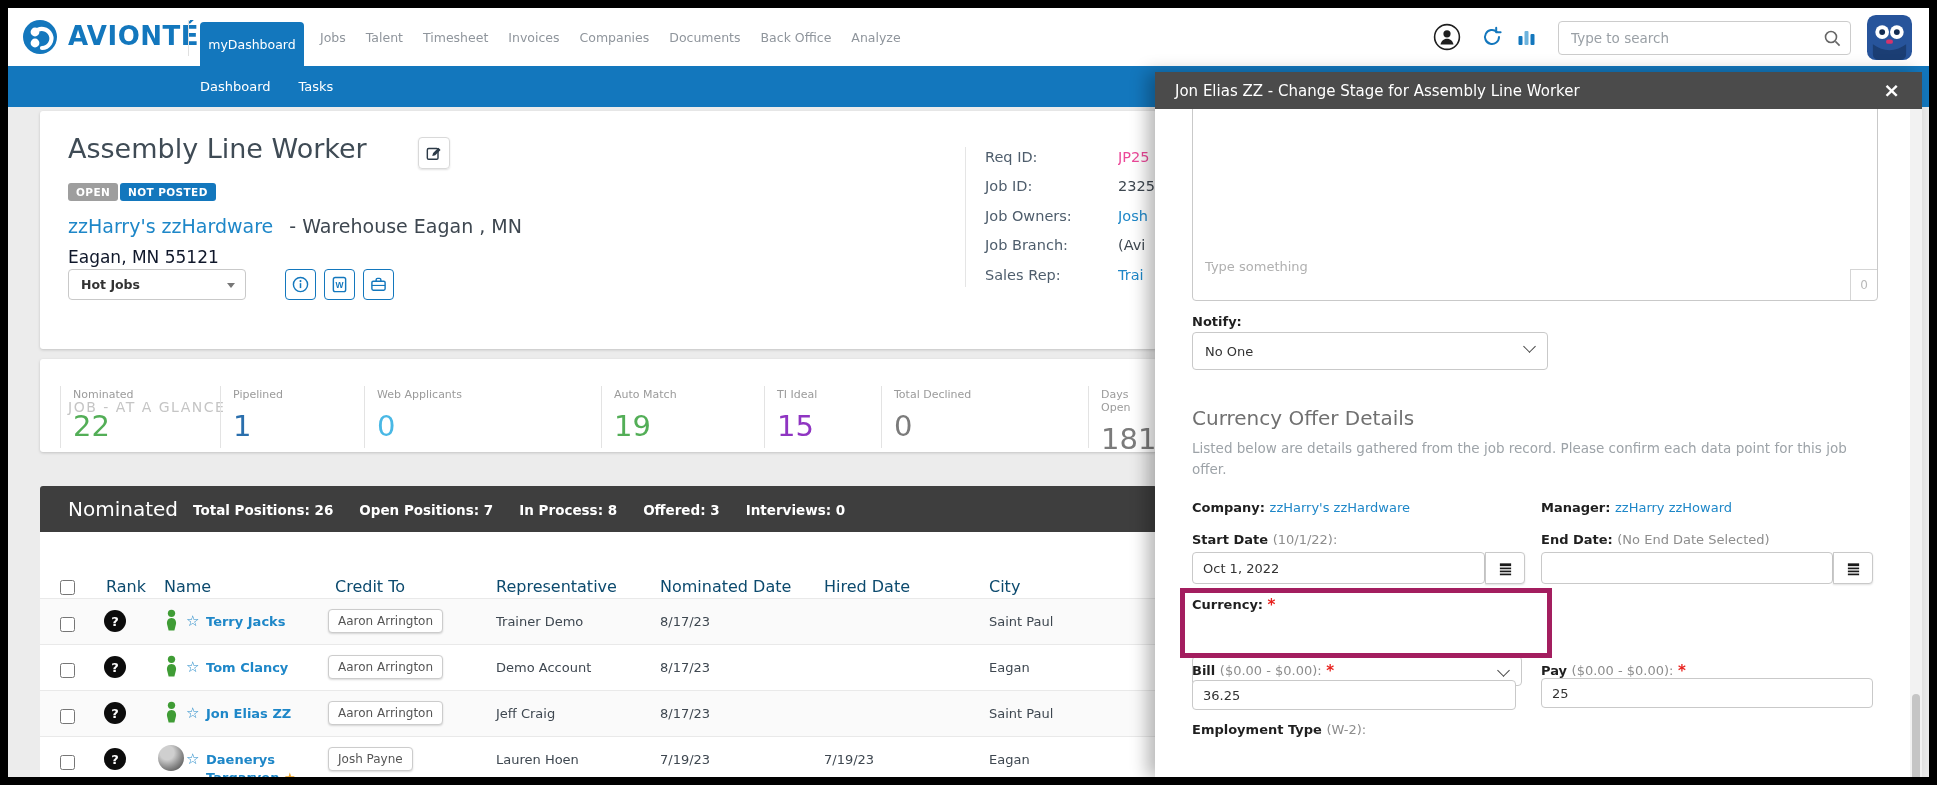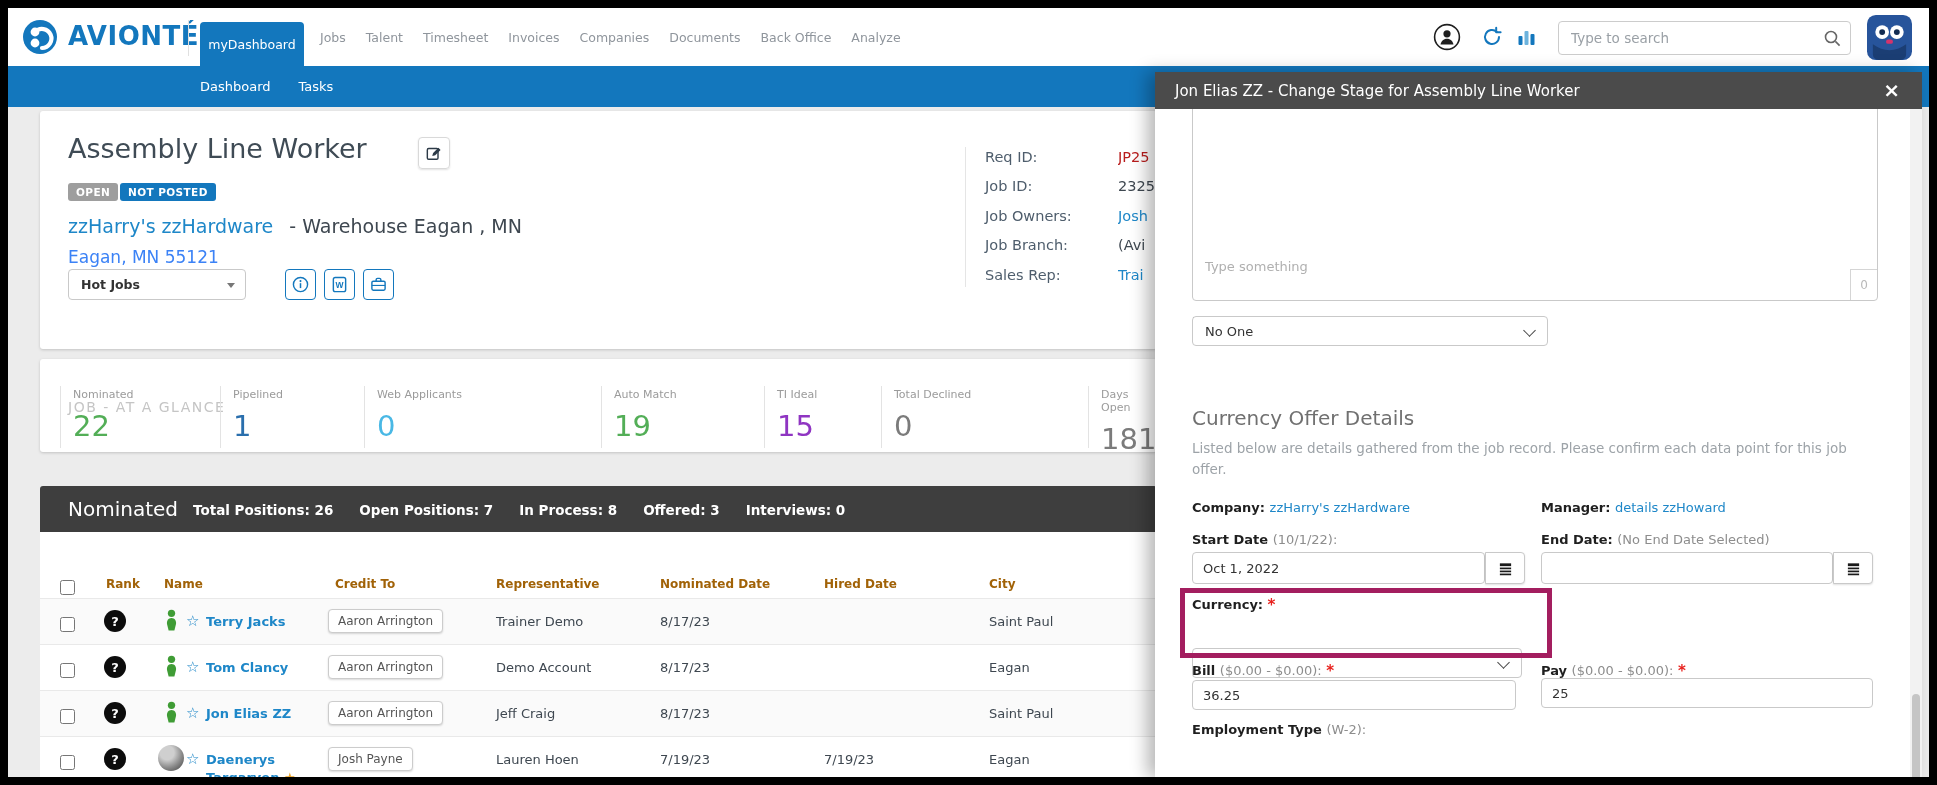--- a/index.html
+++ b/index.html
@@ -41,21 +41,21 @@
   .glance-title{font-size:14px;color:#c5c5c5;letter-spacing:1.5px;}
   .stat{box-sizing:border-box;border-left:1px solid #e3e3e3;padding:2px 0 0 12px;height:62px;}
   .stat .lbl{font-size:11px;color:#9b9b9b;margin-bottom:8px;}
   .stat .val{font-size:29px;}
   
   .nombar{left:32px;top:478px;width:1117px;height:46px;background:#3e3e3e;border-radius:3px 3px 0 0;}
   .nombar .title{position:absolute;left:28px;top:11px;color:#fff;font-size:20px;}
   .nombar .stats{position:absolute;left:153px;top:16px;display:flex;gap:26px;color:#fff;
                  font-size:13.5px;font-weight:bold;}
   .tablebg{left:32px;top:524px;width:1117px;height:245px;background:#fff;}
-  .thead{font-size:12px;font-weight:bold;color:#a16207;}
+  .thead{font-size:16px;font-weight:normal;color:#0c4a6e;}
   .trow{position:absolute;left:0;width:1117px;height:46px;border-top:1px solid #e9e9e9;}
   .cell{position:absolute;top:15px;font-size:13px;color:#3e4750;}
   .chip{display:inline-block;border:1px solid #ccc;border-radius:4px;background:#fff;
         box-shadow:0 1px 2px rgba(0,0,0,.15);padding:4px 9px;font-size:12px;color:#555;}
   .rankb{width:22px;height:22px;border-radius:50%;background:#0c0c0c;color:#fff;font-size:13px;
          font-weight:bold;display:flex;align-items:center;justify-content:center;}
   .star{color:#1e87c8;font-size:15px;}
   .namelink{color:#1e87c8;font-weight:bold;font-size:13px;text-decoration:none;}
   .avatar-photo{width:26px;height:26px;border-radius:50%;
         background:radial-gradient(circle at 35% 30%,#cfcfcf 0 28%,#8a8a8a 60%,#3c3c3c 100%);}
@@ -153,21 +153,21 @@
       </svg>
     </div>
 
     <span class="abs badge" style="left:28px;top:72px;background:#9e9e9e;">OPEN</span>
     <span class="abs badge" style="left:80px;top:72px;background:#1377bd;">NOT POSTED</span>
 
     <div class="abs" style="left:28px;top:104px;font-size:19px;">
       <a href="#" class="blue-link">zzHarry's zzHardware</a>
       <span style="color:#3e4750;margin-left:10px;">- Warehouse Eagan , MN</span>
     </div>
-    <div class="abs" style="left:28px;top:136px;font-size:17px;color:#3b82f6;">Eagan, MN 55121</div>
+    <div class="abs" style="left:28px;top:136px;font-size:17px;color:#0f172a;">Eagan, MN 55121</div>
 
     <div class="abs selbox" style="left:28px;top:158px;width:178px;height:31px;font-weight:bold;">
       <span>Hot Jobs</span>
       <span class="caret"></span>
     </div>
     <div class="abs iconbtn" style="left:245px;top:158px;">
       <svg width="17" height="17" viewBox="0 0 18 18">
         <circle cx="9" cy="9" r="7.5" stroke="#1377bd" stroke-width="1.5" fill="none"></circle>
         <rect x="8.2" y="7.6" width="1.6" height="5.2" fill="#1377bd"></rect>
         <circle cx="9" cy="5.4" r="1.1" fill="#1377bd"></circle>
@@ -182,21 +182,21 @@
     <div class="abs iconbtn" style="left:323px;top:158px;">
       <svg width="17" height="17" viewBox="0 0 18 18">
         <rect x="2" y="5.5" width="14" height="9.5" rx="1.5" stroke="#1377bd" stroke-width="1.5" fill="none"></rect>
         <path d="M6.5 5.5V4a1.5 1.5 0 0 1 1.5-1.5h2A1.5 1.5 0 0 1 11.5 4v1.5" stroke="#1377bd" stroke-width="1.5" fill="none"></path>
         <line x1="2" y1="10" x2="16" y2="10" stroke="#1377bd" stroke-width="1.2"></line>
       </svg>
     </div>
 
     <div class="abs" style="left:925px;top:36px;width:1px;height:140px;background:#e5e5e5;"></div>
     <div class="abs dtl-label" style="left:945px;top:38px;">Req ID:</div>
-    <div class="abs dtl-value" style="left:1078px;top:38px;color:#b91c1c;">JP25</div>
+    <div class="abs dtl-value" style="left:1078px;top:38px;color:#ec4899;">JP25</div>
     <div class="abs dtl-label" style="left:945px;top:67px;">Job ID:</div>
     <div class="abs dtl-value" style="left:1078px;top:67px;color:#3e4750;">2325</div>
     <div class="abs dtl-label" style="left:945px;top:97px;">Job Owners:</div>
     <div class="abs dtl-value blue-link" style="left:1078px;top:97px;">Josh</div>
     <div class="abs dtl-label" style="left:945px;top:126px;">Job Branch:</div>
     <div class="abs dtl-value" style="left:1078px;top:126px;color:#3e4750;">(Avi</div>
     <div class="abs dtl-label" style="left:945px;top:156px;">Sales Rep:</div>
     <div class="abs dtl-value blue-link" style="left:1078px;top:156px;">Trai</div>
   </div>
 
@@ -320,35 +320,35 @@
   <div class="abs modal">
     <div class="scrolltrack"></div>
     <div class="scrollthumb"></div>
 
     <div class="abs" style="left:37px;top:33px;width:684px;height:194px;border:1px solid #c9c9c9;border-radius:0 0 4px 4px;">
       <div class="abs" style="left:12px;bottom:26px;font-size:13px;color:#b0b0b0;">Type something</div>
       <div class="abs" style="right:0;bottom:0;width:26px;height:30px;border-left:1px solid #d5d5d5;border-top:1px solid #d5d5d5;display:flex;align-items:center;justify-content:center;font-size:12px;color:#b9b9b9;">0</div>
     </div>
 
     <div class="abs mlabel" style="left:37px;top:242px;">Notify:</div>
-    <div class="abs selbox" style="left:37px;top:244px;width:356px;height:30px;font-size:13px;">
+    <div class="abs selbox" style="left:37px;top:260px;width:356px;height:38px;font-size:13px;">
       <span>No One</span>
       <span class="chev"></span>
     </div>
 
     <div class="abs" style="left:37px;top:334px;font-size:20px;color:#707070;">Currency Offer Details</div>
     <div class="abs" style="left:37px;top:366px;width:690px;font-size:13.5px;line-height:21px;color:#9da3a8;">Listed below are details gathered from the job record. Please confirm each data point for this job offer.</div>
 
     <div class="abs mlabel" style="left:37px;top:428px;">
       <span>Company:</span>
       <a href="#" class="blue-link" style="font-weight:normal;">zzHarry's zzHardware</a>
     </div>
     <div class="abs mlabel" style="left:386px;top:428px;">
       <span>Manager:</span>
-      <a href="#" class="blue-link" style="font-weight:normal;">details zzHoward</a>
+      <a href="#" class="blue-link" style="font-weight:normal;">zzHarry zzHoward</a>
     </div>
 
     <div class="abs mlabel" style="left:37px;top:460px;">
       <span>Start Date</span>
       <span class="hint">(10/1/22):</span>
     </div>
     <input class="abs inp" style="left: 37px; top: 480px; width: 293px; height: 32px;" value="Oct 1, 2022">
     <div class="calbtn" style="left:330px;top:480px;">
       <svg width="15" height="15" viewBox="0 0 16 16">
         <rect x="2" y="2.5" width="12" height="3" fill="#1a1a1a"></rect>

